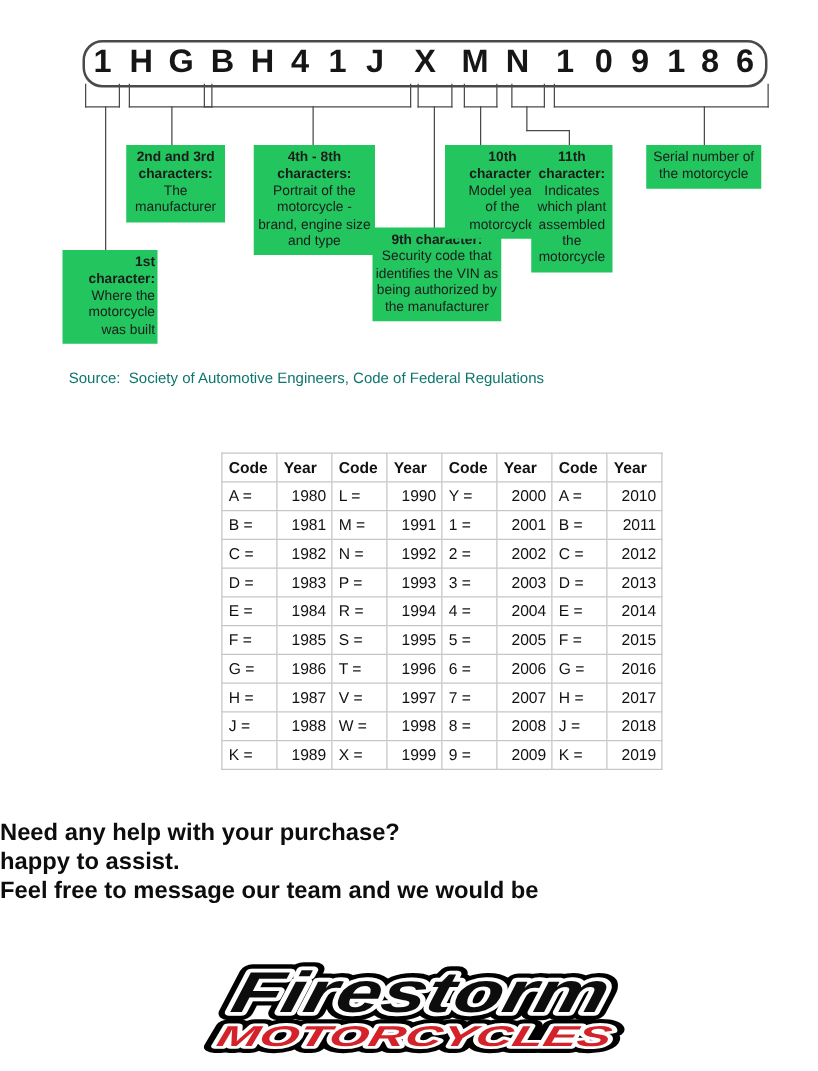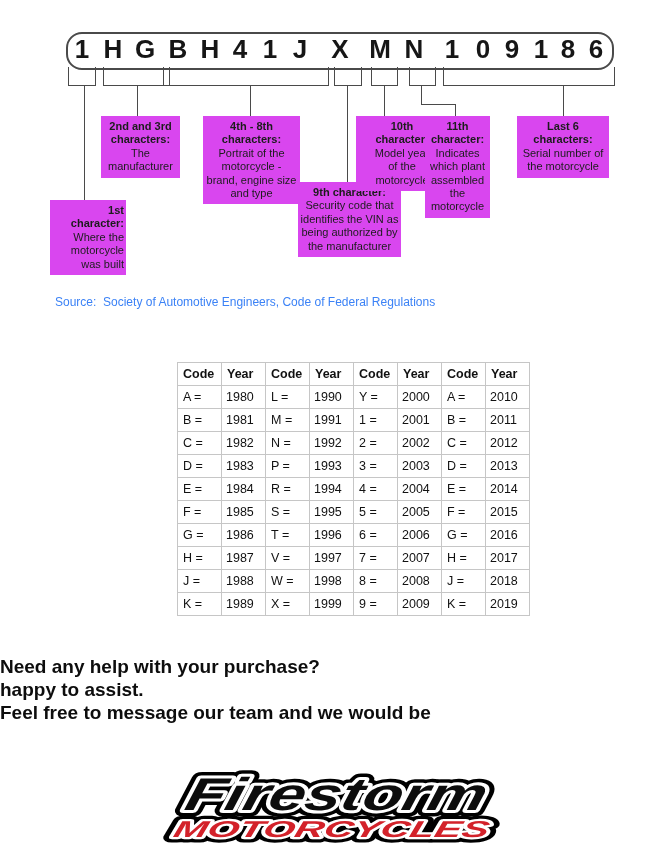--- a/index.html
+++ b/index.html
@@ -38,35 +38,35 @@
     top: 67px; height: 18px;
     border-left: 1px solid #4a4a4a;
     border-right: 1px solid #4a4a4a;
     border-bottom: 1px solid #4a4a4a;
   }
   .vline { position: absolute; width: 1px; background: #4a4a4a; }
   .hline { position: absolute; height: 1px; background: #4a4a4a; }
   
   .callout {
     position: absolute;
-    background: #d946ef;
+    background: #22c55e;
     text-align: center;
     font-size: 11px;
     line-height: 1.22;
     padding: 4px 2px;
     color: #1c1c1c;
   }
   .co-head { font-weight: bold; }
   .co-body { font-weight: normal; }
   
   .source-note {
     position: absolute;
     left: 55px; top: 295px;
     font-size: 12px;
-    color: #3b82f6;
+    color: #0f766e;
     white-space: pre-wrap;
   }
   
   table.year-table {
     position: absolute;
     left: 177px; top: 362px;
     border-collapse: collapse;
     font-size: 12.5px;
     color: #111;
   }
@@ -76,21 +76,21 @@
     padding: 4px 4px;
     white-space: nowrap;
   }
   table.year-table th {
     font-weight: bold;
     text-align: left;
     padding-left: 5px;
     width: 34px;
   }
   table.year-table td.code-cell { text-align: left; padding-left: 5px; width: 34px; }
-  table.year-table td.year-cell { text-align: left; padding-right: 4px; width: 30px; }
+  table.year-table td.year-cell { text-align: right; padding-right: 4px; width: 30px; }
   
   .help-message {
     position: absolute;
     left: 0; top: 655px;
     width: 654px;
     font-size: 19px;
     font-weight: bold;
     line-height: 23px;
     color: #0d0d0d;
   }
@@ -159,21 +159,20 @@
   </div>
   <div class="callout" style="left:356px; top:116px; width:60px;padding-left:16px;">
     <div class="co-head">10th character:</div>
     <div class="co-body">Model year of the motorcycle</div>
   </div>
   <div class="callout" style="left:425px; top:116px; width:61px;">
     <div class="co-head">11th character:</div>
     <div class="co-body">Indicates which plant assembled the motorcycle</div>
   </div>
   <div class="callout" style="left:517px; top:116px; width:88px;">
-    <div class="co-head">Last 6 characters:</div>
     <div class="co-body">Serial number of the motorcycle</div>
   </div>
 
   <div class="source-note">Source:  Society of Automotive Engineers, Code of Federal Regulations</div>
 
   <table class="year-table">
     <thead>
         <tr id="year-table-head">
           <th>Code</th>
           <th>Year</th>

